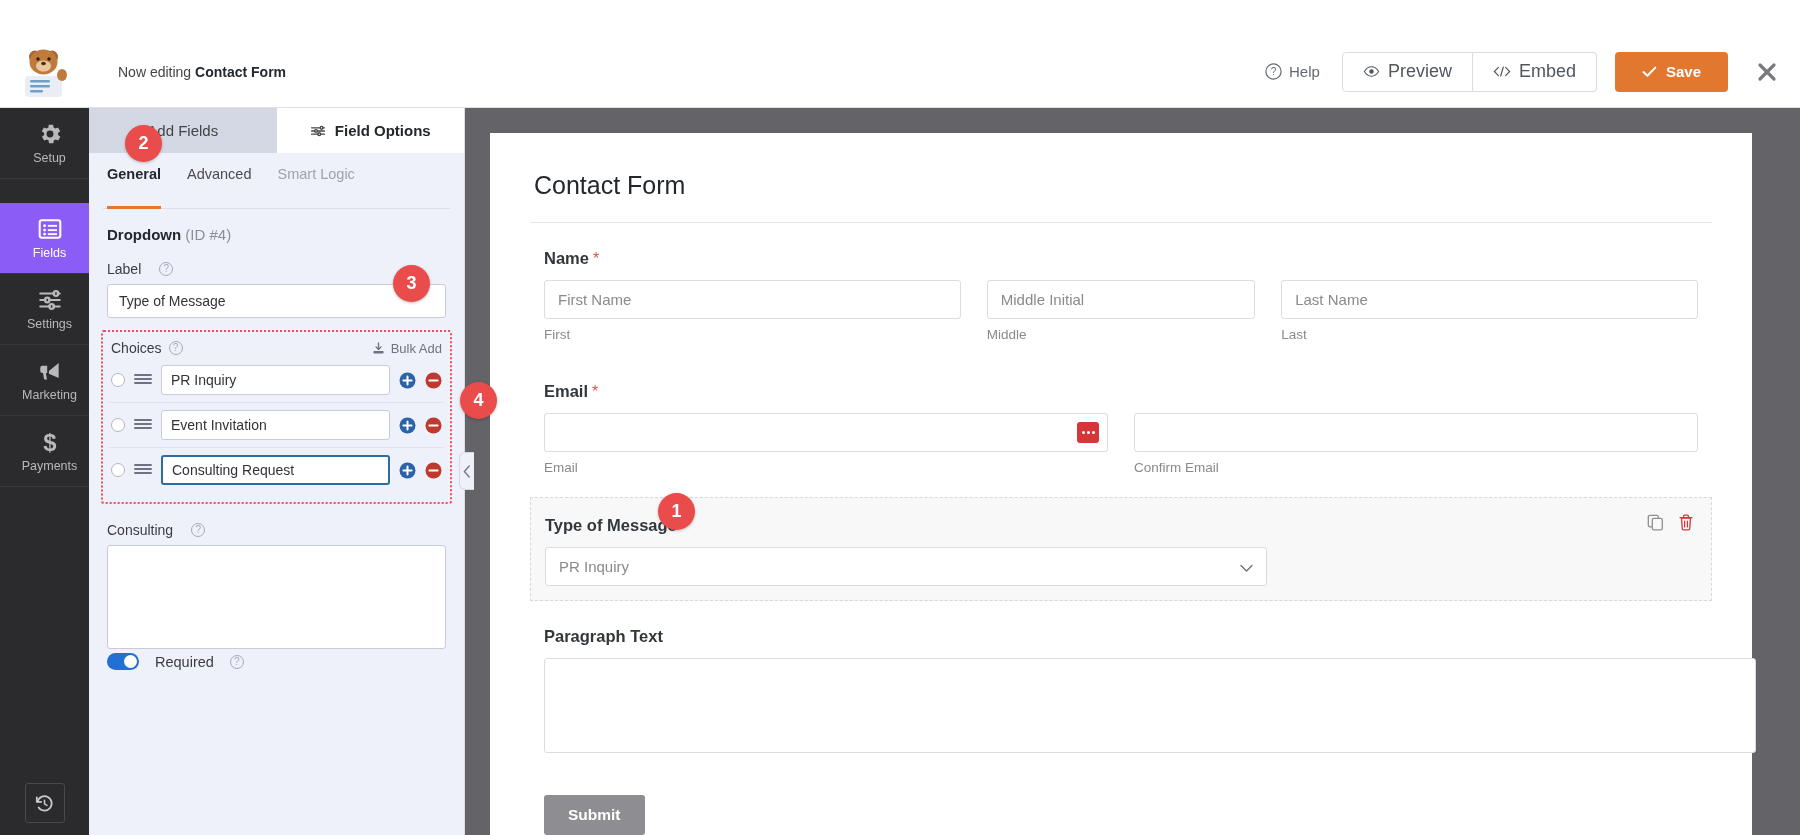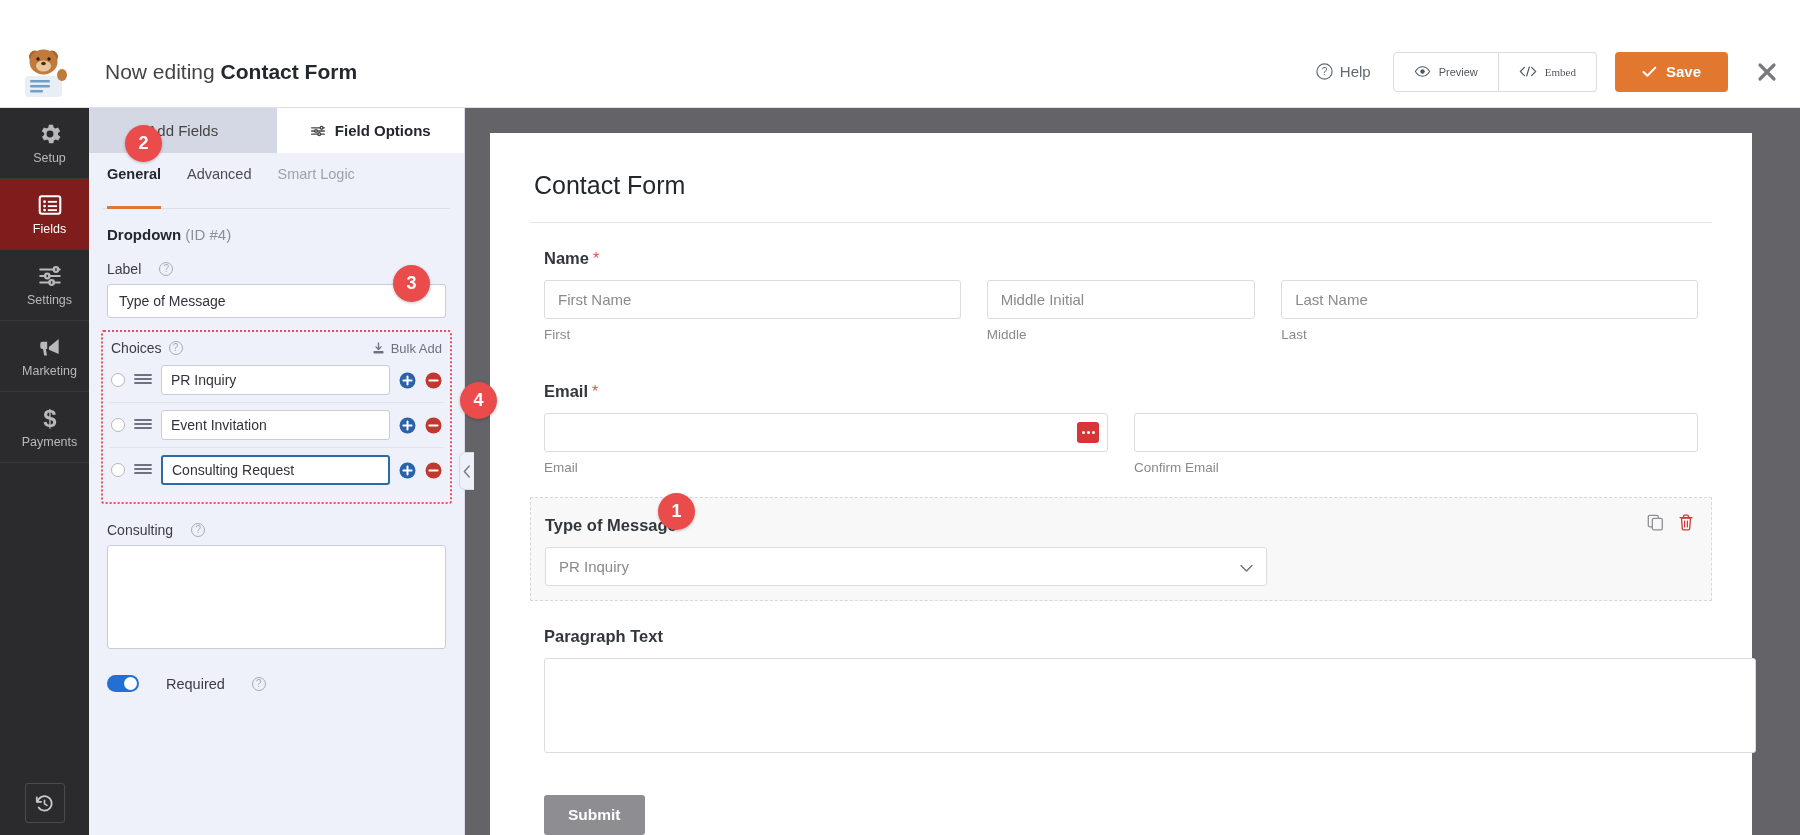--- a/index.html
+++ b/index.html
@@ -40,59 +40,59 @@
     position: absolute; left: 0; top: 36px; width: 1800px; height: 72px;
     background: #fff; border-bottom: 1px solid #e0e0e3;
     display: flex; align-items: center;
   }
   .logo-box {
     width: 89px; height: 72px; display: flex;
     align-items: center; justify-content: center; flex: none;
   }
   .logo-bear { width: 48px; height: 50px; }
   .header-title {
-    font-size: 21px; color: #444; margin-left: 16px; white-space: nowrap;
+    font-size: 14px; color: #444; margin-left: 29px; white-space: nowrap;
   }
   .header-title b { color: #23282d; font-weight: bold; }
   .header-right {
     margin-left: auto; display: flex; align-items: center; gap: 0; padding-right: 20px;
   }
   .help-btn {
     display: flex; align-items: center; gap: 7px;
     font-size: 15px; color: #646970; cursor: pointer; margin-right: 22px;
   }
   .btn-group { display: flex; margin-right: 18px; }
   .btn-sec {
     display: flex; align-items: center; gap: 8px;
-    height: 40px; padding: 0 20px; font-size: 11px; color: #50575e;
+    height: 40px; padding: 0 20px; font-size: 18px; color: #50575e;
     background: #fff; border: 1px solid #dcdcde; cursor: pointer;
   }
   .btn-sec:first-child { border-radius: 4px 0 0 4px; }
-  .btn-sec:last-child { border-radius: 0 4px 4px 0; border-left: none; font-family: Liberation Serif, serif; }
+  .btn-sec:last-child { border-radius: 0 4px 4px 0; border-left: none; }
   .btn-save {
     display: flex; align-items: center; justify-content: center; gap: 9px;
     height: 40px; padding: 0 27px; font-size: 15px; font-weight: bold;
     color: #fff; background: #e27730; border: none; border-radius: 4px; cursor: pointer;
   }
   .header-close {
     margin-left: 26px; width: 26px; height: 26px; color: #7a7a7e; cursor: pointer;
     display: flex; align-items: center; justify-content: center;
   }
 
   
   .rail {
     position: absolute; left: 0; top: 108px; width: 99px; bottom: 0;
     background: #2b2b2d;
   }
   .rail-item {
     height: 71px; display: flex; flex-direction: column;
     align-items: center; justify-content: center; gap: 4px;
     color: #b9b9bb; cursor: pointer; border-bottom: 1px solid #38383a;
   }
-  .rail-item.active { background: #7f1d1d; color: #fff; }
+  .rail-item.active { background: #8b5cf6; color: #fff; margin-top: 24px; }
   .rail-label { font-size: 12.5px; }
   .rail-bottom {
     position: absolute; left: 0; bottom: 12px; width: 89px;
     display: flex; justify-content: center;
   }
   .revisions-btn {
     width: 40px; height: 40px; border: 1px solid #4a4a4c; border-radius: 3px;
     display: flex; align-items: center; justify-content: center;
     color: #c9c9cb; cursor: pointer;
   }
@@ -168,21 +168,21 @@
     font-family: "Liberation Sans", sans-serif;
   }
   .c-input.focused { border: 2px solid #2d6ca2; }
   .c-add, .c-del { width: 17px; height: 17px; flex: none; cursor: pointer; }
 
   .desc-area {
     width: 100%; height: 104px; background: #fff;
     border: 1px solid #c8ccd8; border-radius: 3px; resize: none;
     font-family: "Liberation Sans", sans-serif; font-size: 14px; padding: 8px 10px;
   }
-  .req-row { display: flex; align-items: center; gap: 27px; margin-top: 22px; }
+  .req-row { display: flex; align-items: center; gap: 16px; }
   .toggle {
     width: 32px; height: 17px; border-radius: 9px; background: #246fd4;
     position: relative; cursor: pointer; flex: none;
   }
   .toggle::after {
     content: ""; position: absolute; top: 2px; right: 2px;
     width: 13px; height: 13px; border-radius: 50%; background: #fff;
   }
   .req-label { font-size: 14.5px; color: #3c3c42; }
 

